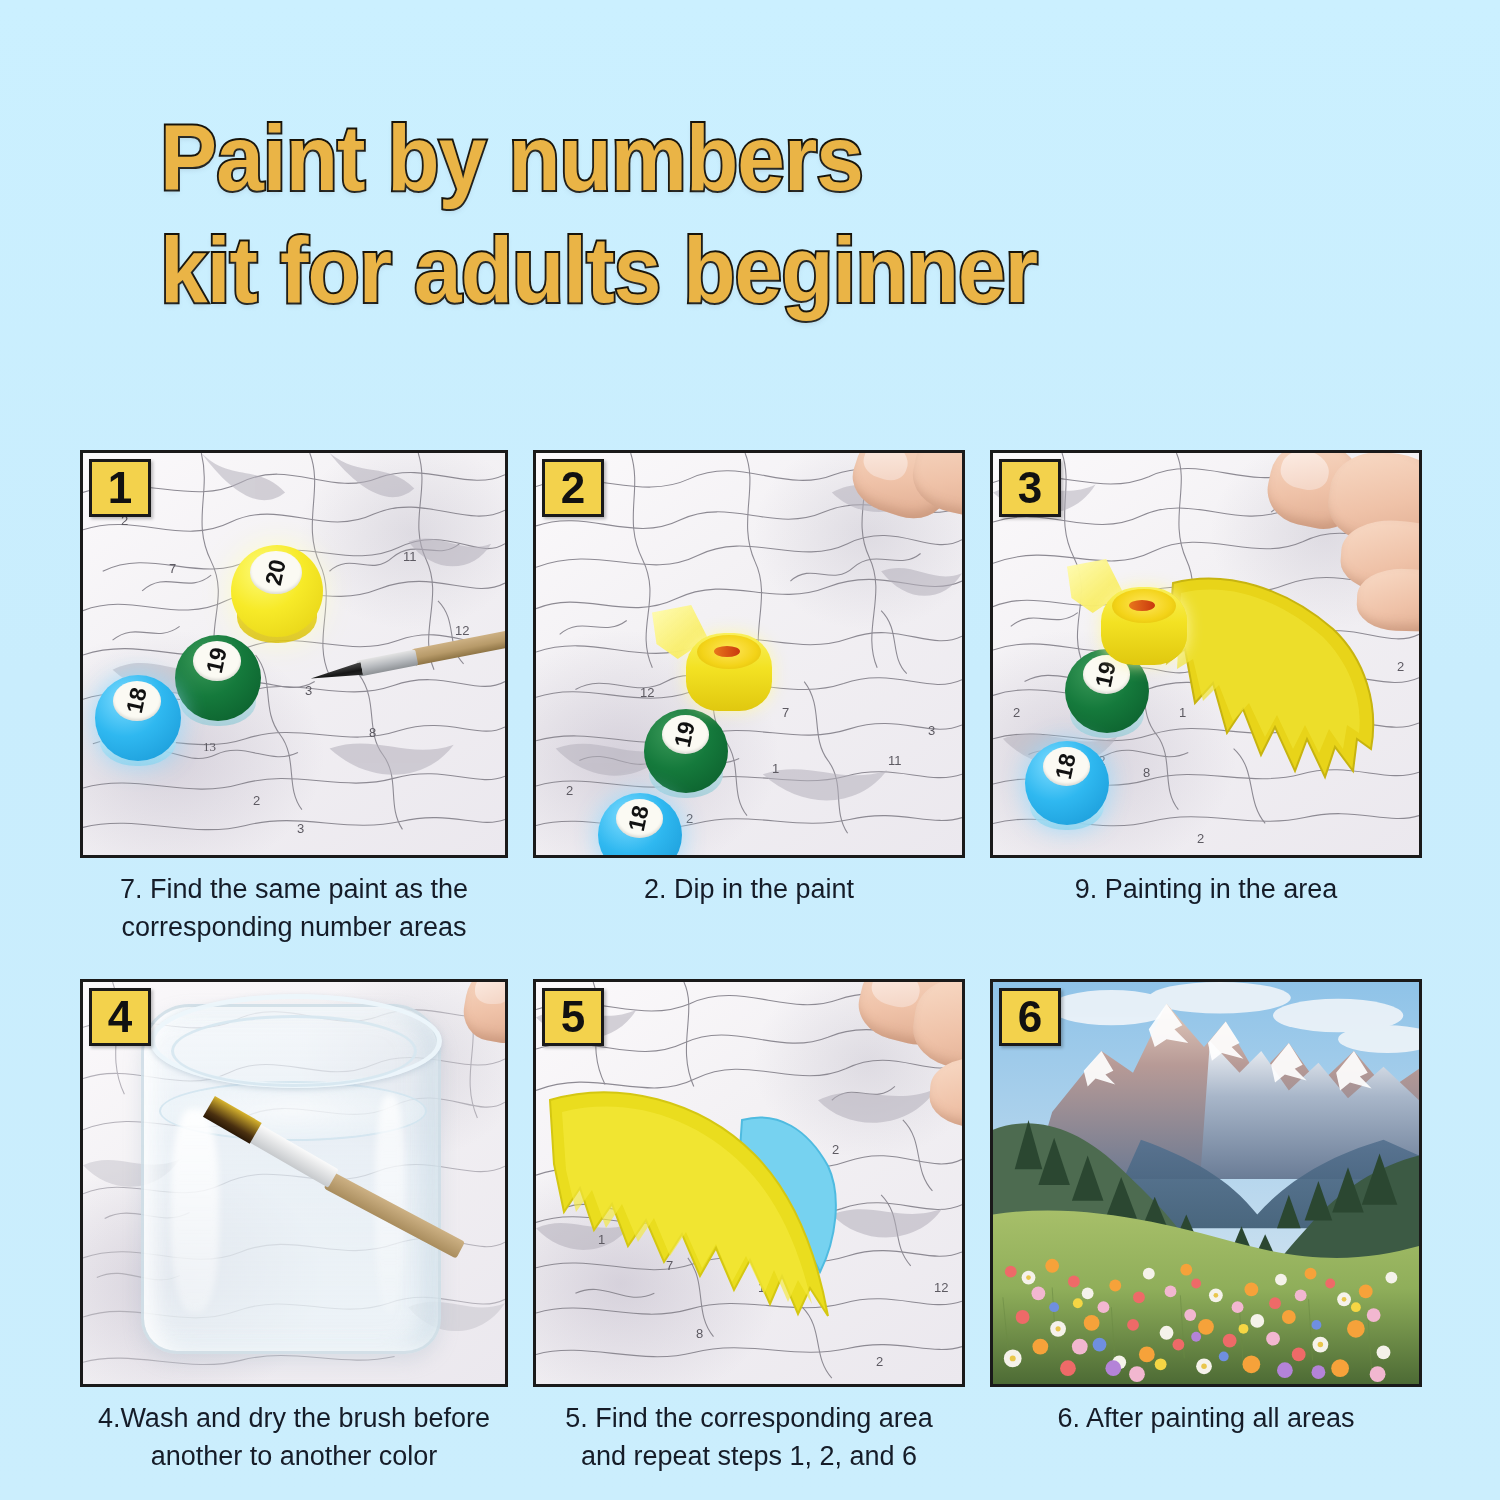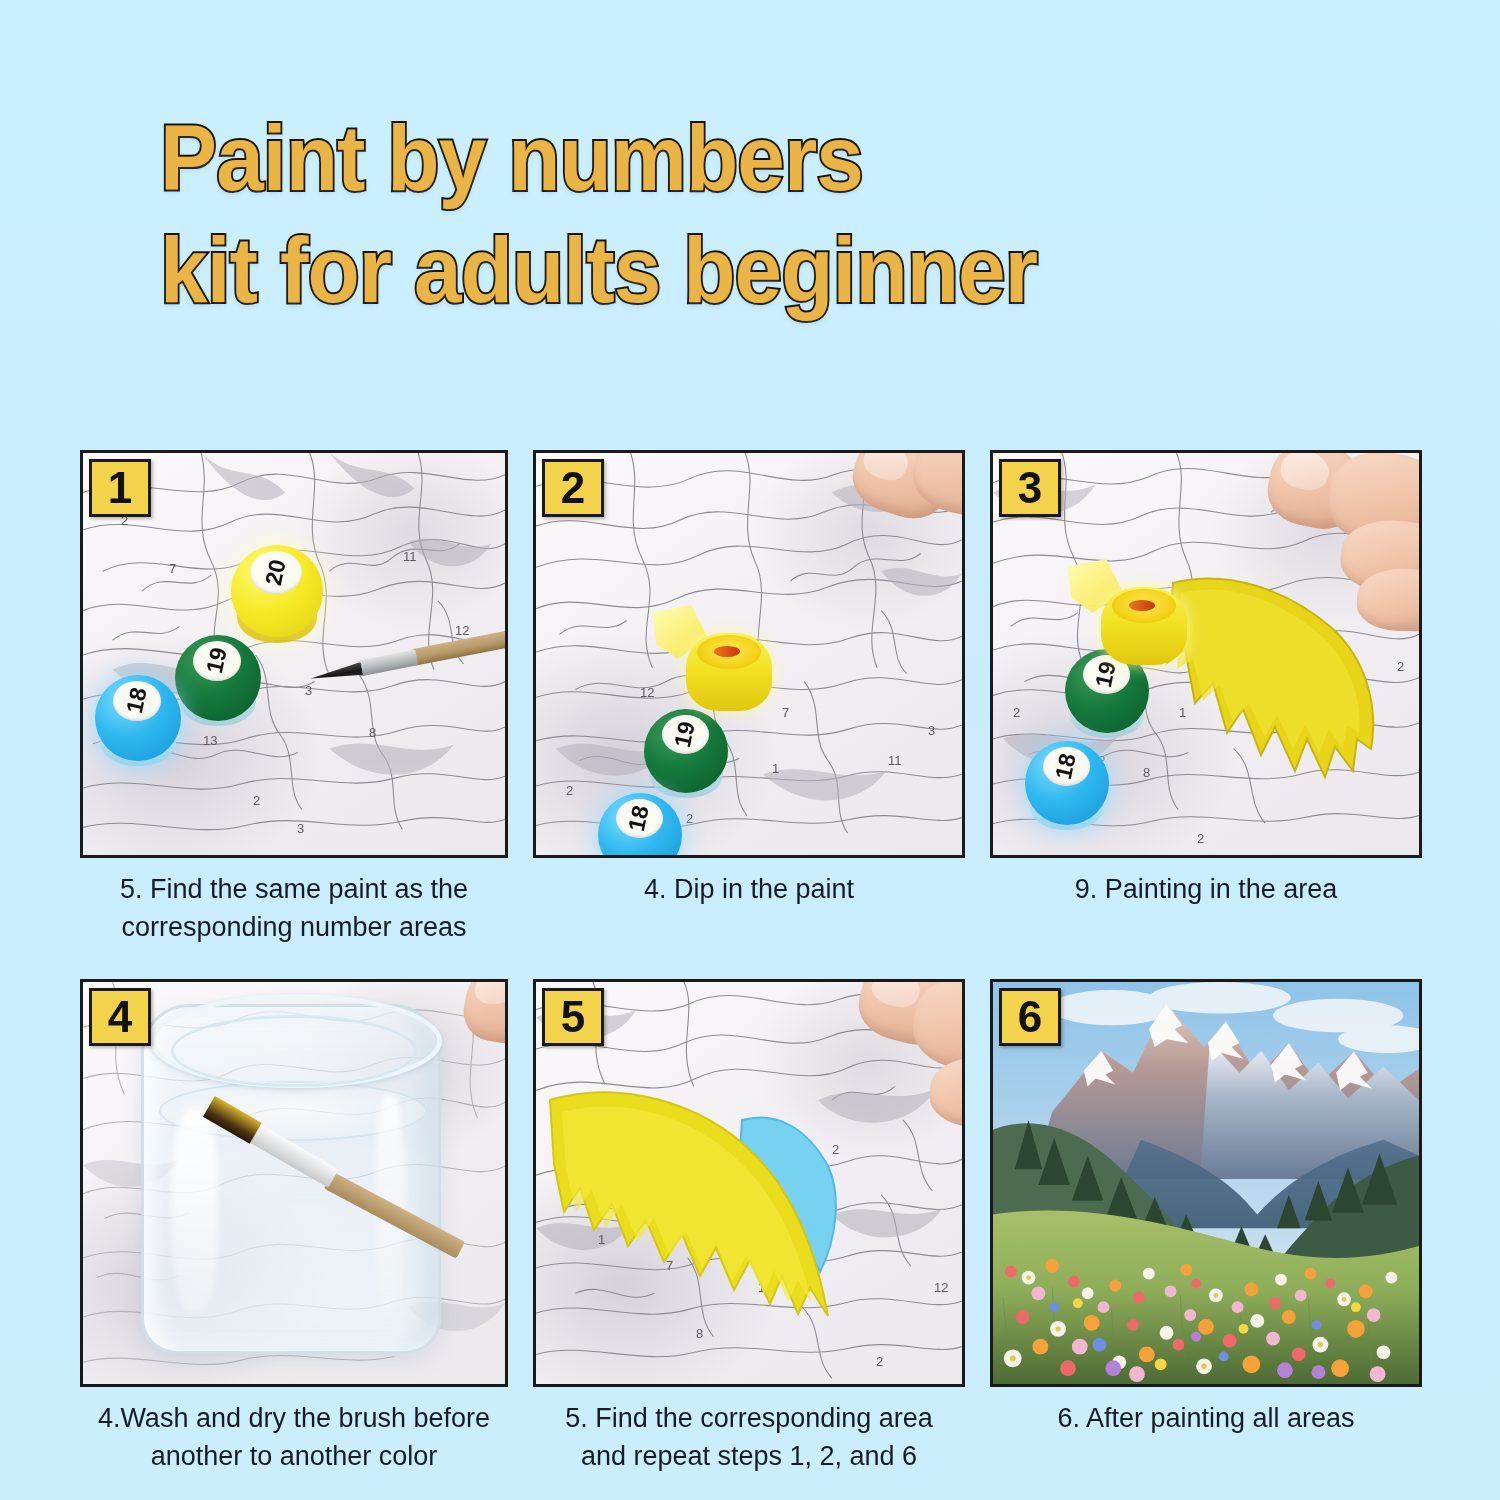--- a/index.html
+++ b/index.html
@@ -359,21 +359,21 @@
               <path d="M250 300 C296 284 330 312 376 296 C348 334 292 338 250 300 Z"></path>
               <path d="M330 90 C362 78 382 104 414 92 C396 122 356 124 330 90 Z"></path>
             </g>
           </svg>
           <div class="num" style="left:38px; top:60px;">2</div>
           <div class="num" style="left:86px; top:108px;">7</div>
           <div class="num" style="left:168px; top:208px;">1</div>
           <div class="num" style="left:222px; top:230px;">3</div>
           <div class="num" style="left:320px; top:96px;">11</div>
           <div class="num" style="left:372px; top:170px;">12</div>
-          <div class="num" style="left:120px; top:280px;">13</div>
+          <div class="num" style="left:120px; top:286px;font-family:Liberation Serif, serif;">13</div>
           <div class="num" style="left:286px; top:272px;">8</div>
           <div class="num" style="left:170px; top:340px;">2</div>
           <div class="num" style="left:214px; top:368px;">3</div>
         </div>
 
         <div class="brush" style="left:210px; top:176px; width:218px; height:20px; transform:rotate(-11deg);">
           <div class="handle" style="left:118px; top:1px; width:100px;"></div>
           <div class="ferrule" style="left:62px; top:2px; width:60px;"></div>
           <div class="tip" style="left:14px; top:4px; width:52px;"></div>
         </div>
@@ -396,21 +396,21 @@
           <div class="lip"></div>
           <div class="body"></div>
           <div class="label">
               <span>18</span>
             </div>
         </div>
 
         <div class="badge">1</div>
       </div>
       <div class="caption">
-        <div>5. Find the same paint as the</div>
+        <div>7. Find the same paint as the</div>
         <div>corresponding number areas</div>
       </div>
     </div>
 
     <div class="step-card">
       <div class="photo">
         <div class="canvas-art">
           <svg viewBox="0 0 432 408" preserveAspectRatio="none">
             <g fill="none" stroke="#8d8a93" stroke-width="1.1">
               <path d="M0 34 C56 14 104 50 156 26 C208 2 252 42 302 22 C352 4 394 36 432 18"></path>
@@ -479,21 +479,21 @@
         </div>
 
         <div class="brush" style="left:170px; top:18px; width:200px; height:20px; transform:rotate(52deg);">
           <div class="handle" style="left:120px; top:1px; width:90px;"></div>
 
         </div>
 
         <div class="badge">2</div>
       </div>
       <div class="caption">
-        <div>4. Dip in the paint</div>
+        <div>2. Dip in the paint</div>
       </div>
     </div>
 
     <div class="step-card">
       <div class="photo">
         <div class="canvas-art">
           <svg viewBox="0 0 432 408" preserveAspectRatio="none">
             <g fill="none" stroke="#8d8a93" stroke-width="1.1">
               <path d="M0 30 C58 10 106 46 158 24 C210 0 256 38 306 20 C356 2 396 32 432 16"></path>
               <path d="M0 70 C54 52 100 88 150 64 C200 40 246 78 296 58 C346 36 394 70 432 52"></path>

